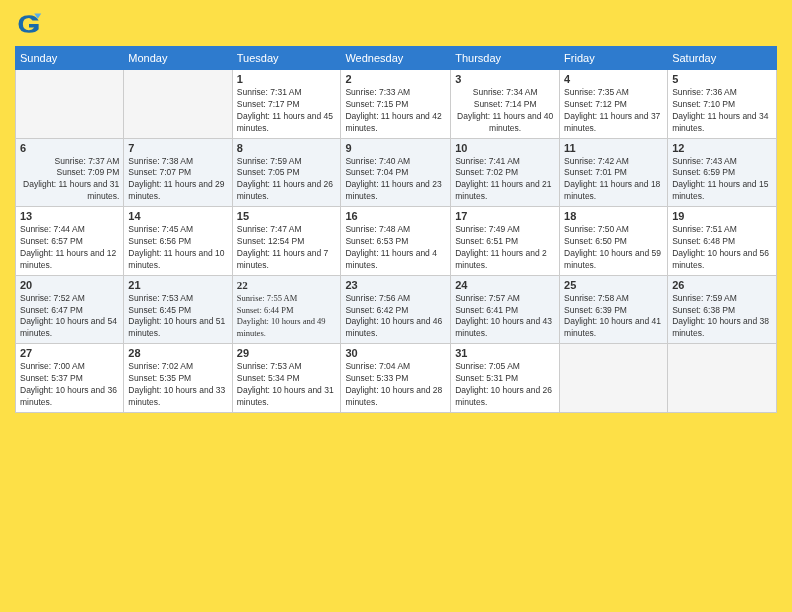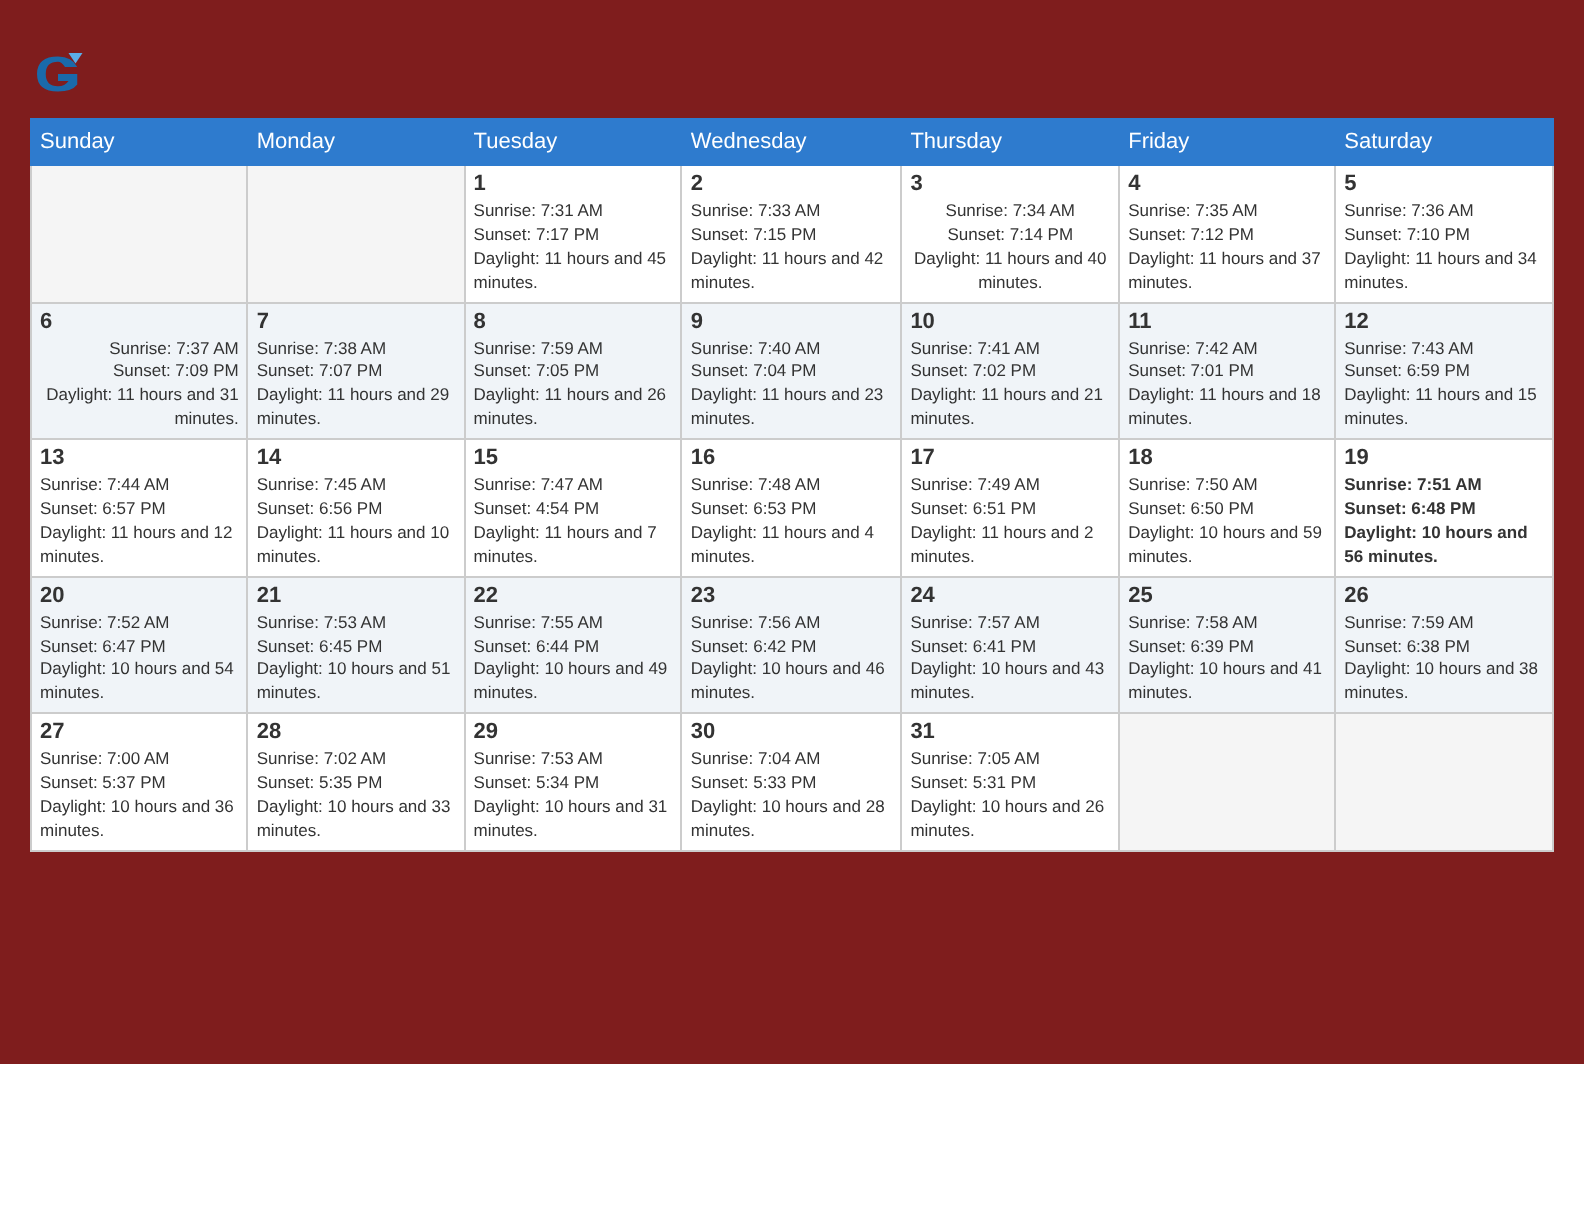--- a/index.html
+++ b/index.html
@@ -5,23 +5,23 @@
     * { margin: 0; padding: 0; box-sizing: border-box; }
     body {
       font-family: Arial, sans-serif;
       background: #fff;
       width: 792px;
       height: 612px;
       overflow: hidden;
     }
     .page {
       width: 792px;
-      height: 532px;
-      background: #7f1d1d;
-      padding: 23px 15px;
+      height: 612px;
+      background: #fde047;
+      padding: 10px 15px;
     }
     .header {
       display: flex;
       justify-content: space-between;
       align-items: flex-start;
       margin-bottom: 8px;
     }
     .logo {
       display: flex;
       align-items: center;
@@ -219,21 +219,21 @@
           </td>
           <td style="background-color: rgb(255, 255, 255);">
             <span class="day-num">14</span>
             <div class="day-info" style="white-space: pre-line;">Sunrise: 7:45 AM
 Sunset: 6:56 PM
 Daylight: 11 hours and 10 minutes.</div>
           </td>
           <td style="background-color: rgb(255, 255, 255);">
             <span class="day-num">15</span>
             <div class="day-info" style="white-space: pre-line;">Sunrise: 7:47 AM
-Sunset: 4:54 PM
+Sunset: 12:54 PM
 Daylight: 11 hours and 7 minutes.</div>
           </td>
           <td style="background-color: rgb(255, 255, 255);">
             <span class="day-num">16</span>
             <div class="day-info" style="white-space: pre-line;">Sunrise: 7:48 AM
 Sunset: 6:53 PM
 Daylight: 11 hours and 4 minutes.</div>
           </td>
           <td style="background-color: rgb(255, 255, 255);">
             <span class="day-num">17</span>
@@ -242,39 +242,39 @@
 Daylight: 11 hours and 2 minutes.</div>
           </td>
           <td style="background-color: rgb(255, 255, 255);">
             <span class="day-num">18</span>
             <div class="day-info" style="white-space: pre-line;">Sunrise: 7:50 AM
 Sunset: 6:50 PM
 Daylight: 10 hours and 59 minutes.</div>
           </td>
           <td style="background-color: rgb(255, 255, 255); margin-top: 28px;">
             <span class="day-num">19</span>
-            <div class="day-info" style="white-space: pre-line; font-weight: bold;">Sunrise: 7:51 AM
+            <div class="day-info" style="white-space: pre-line;">Sunrise: 7:51 AM
 Sunset: 6:48 PM
 Daylight: 10 hours and 56 minutes.</div>
           </td>
         </tr>
         <tr>
           <td style="background-color: rgb(240, 244, 248);">
             <span class="day-num">20</span>
             <div class="day-info" style="white-space: pre-line;">Sunrise: 7:52 AM
 Sunset: 6:47 PM
 Daylight: 10 hours and 54 minutes.</div>
           </td>
           <td style="background-color: rgb(240, 244, 248);">
             <span class="day-num">21</span>
             <div class="day-info" style="white-space: pre-line;">Sunrise: 7:53 AM
 Sunset: 6:45 PM
 Daylight: 10 hours and 51 minutes.</div>
           </td>
-          <td style="background-color: rgb(240, 244, 248);">
+          <td style="background-color: rgb(240, 244, 248); font-family: Liberation Serif, serif;">
             <span class="day-num">22</span>
             <div class="day-info" style="white-space: pre-line;">Sunrise: 7:55 AM
 Sunset: 6:44 PM
 Daylight: 10 hours and 49 minutes.</div>
           </td>
           <td style="background-color: rgb(240, 244, 248);">
             <span class="day-num">23</span>
             <div class="day-info" style="white-space: pre-line;">Sunrise: 7:56 AM
 Sunset: 6:42 PM
 Daylight: 10 hours and 46 minutes.</div>

